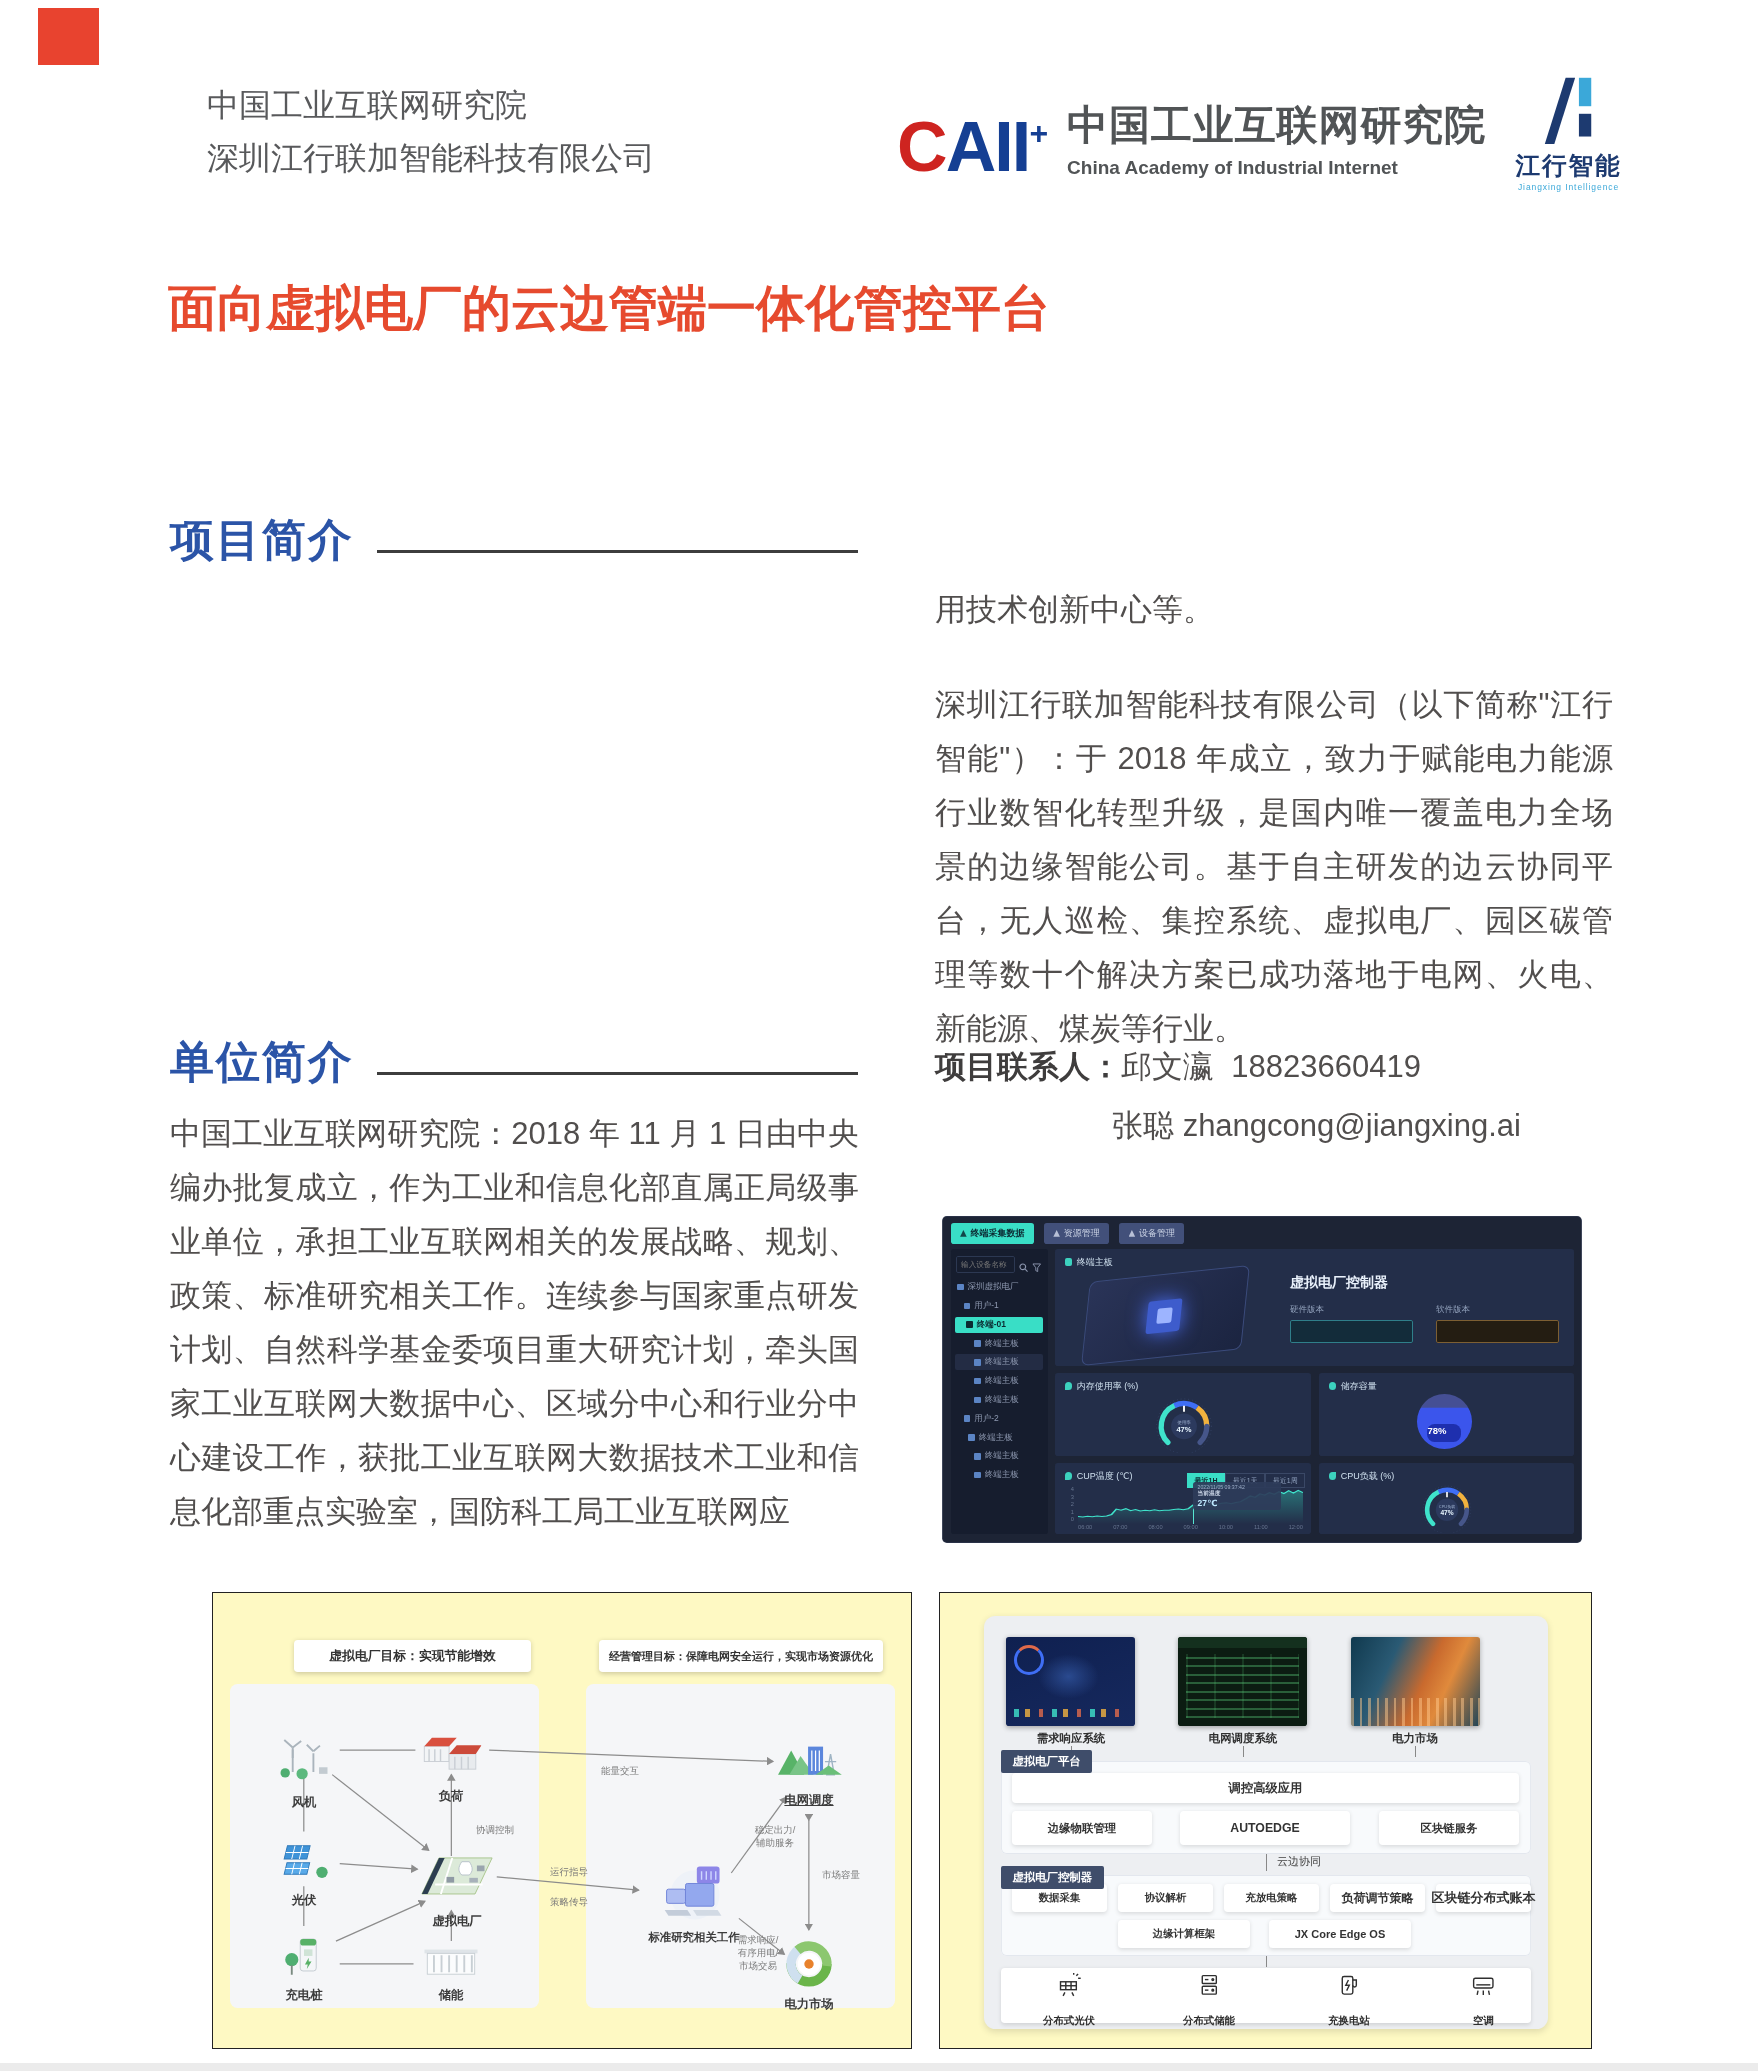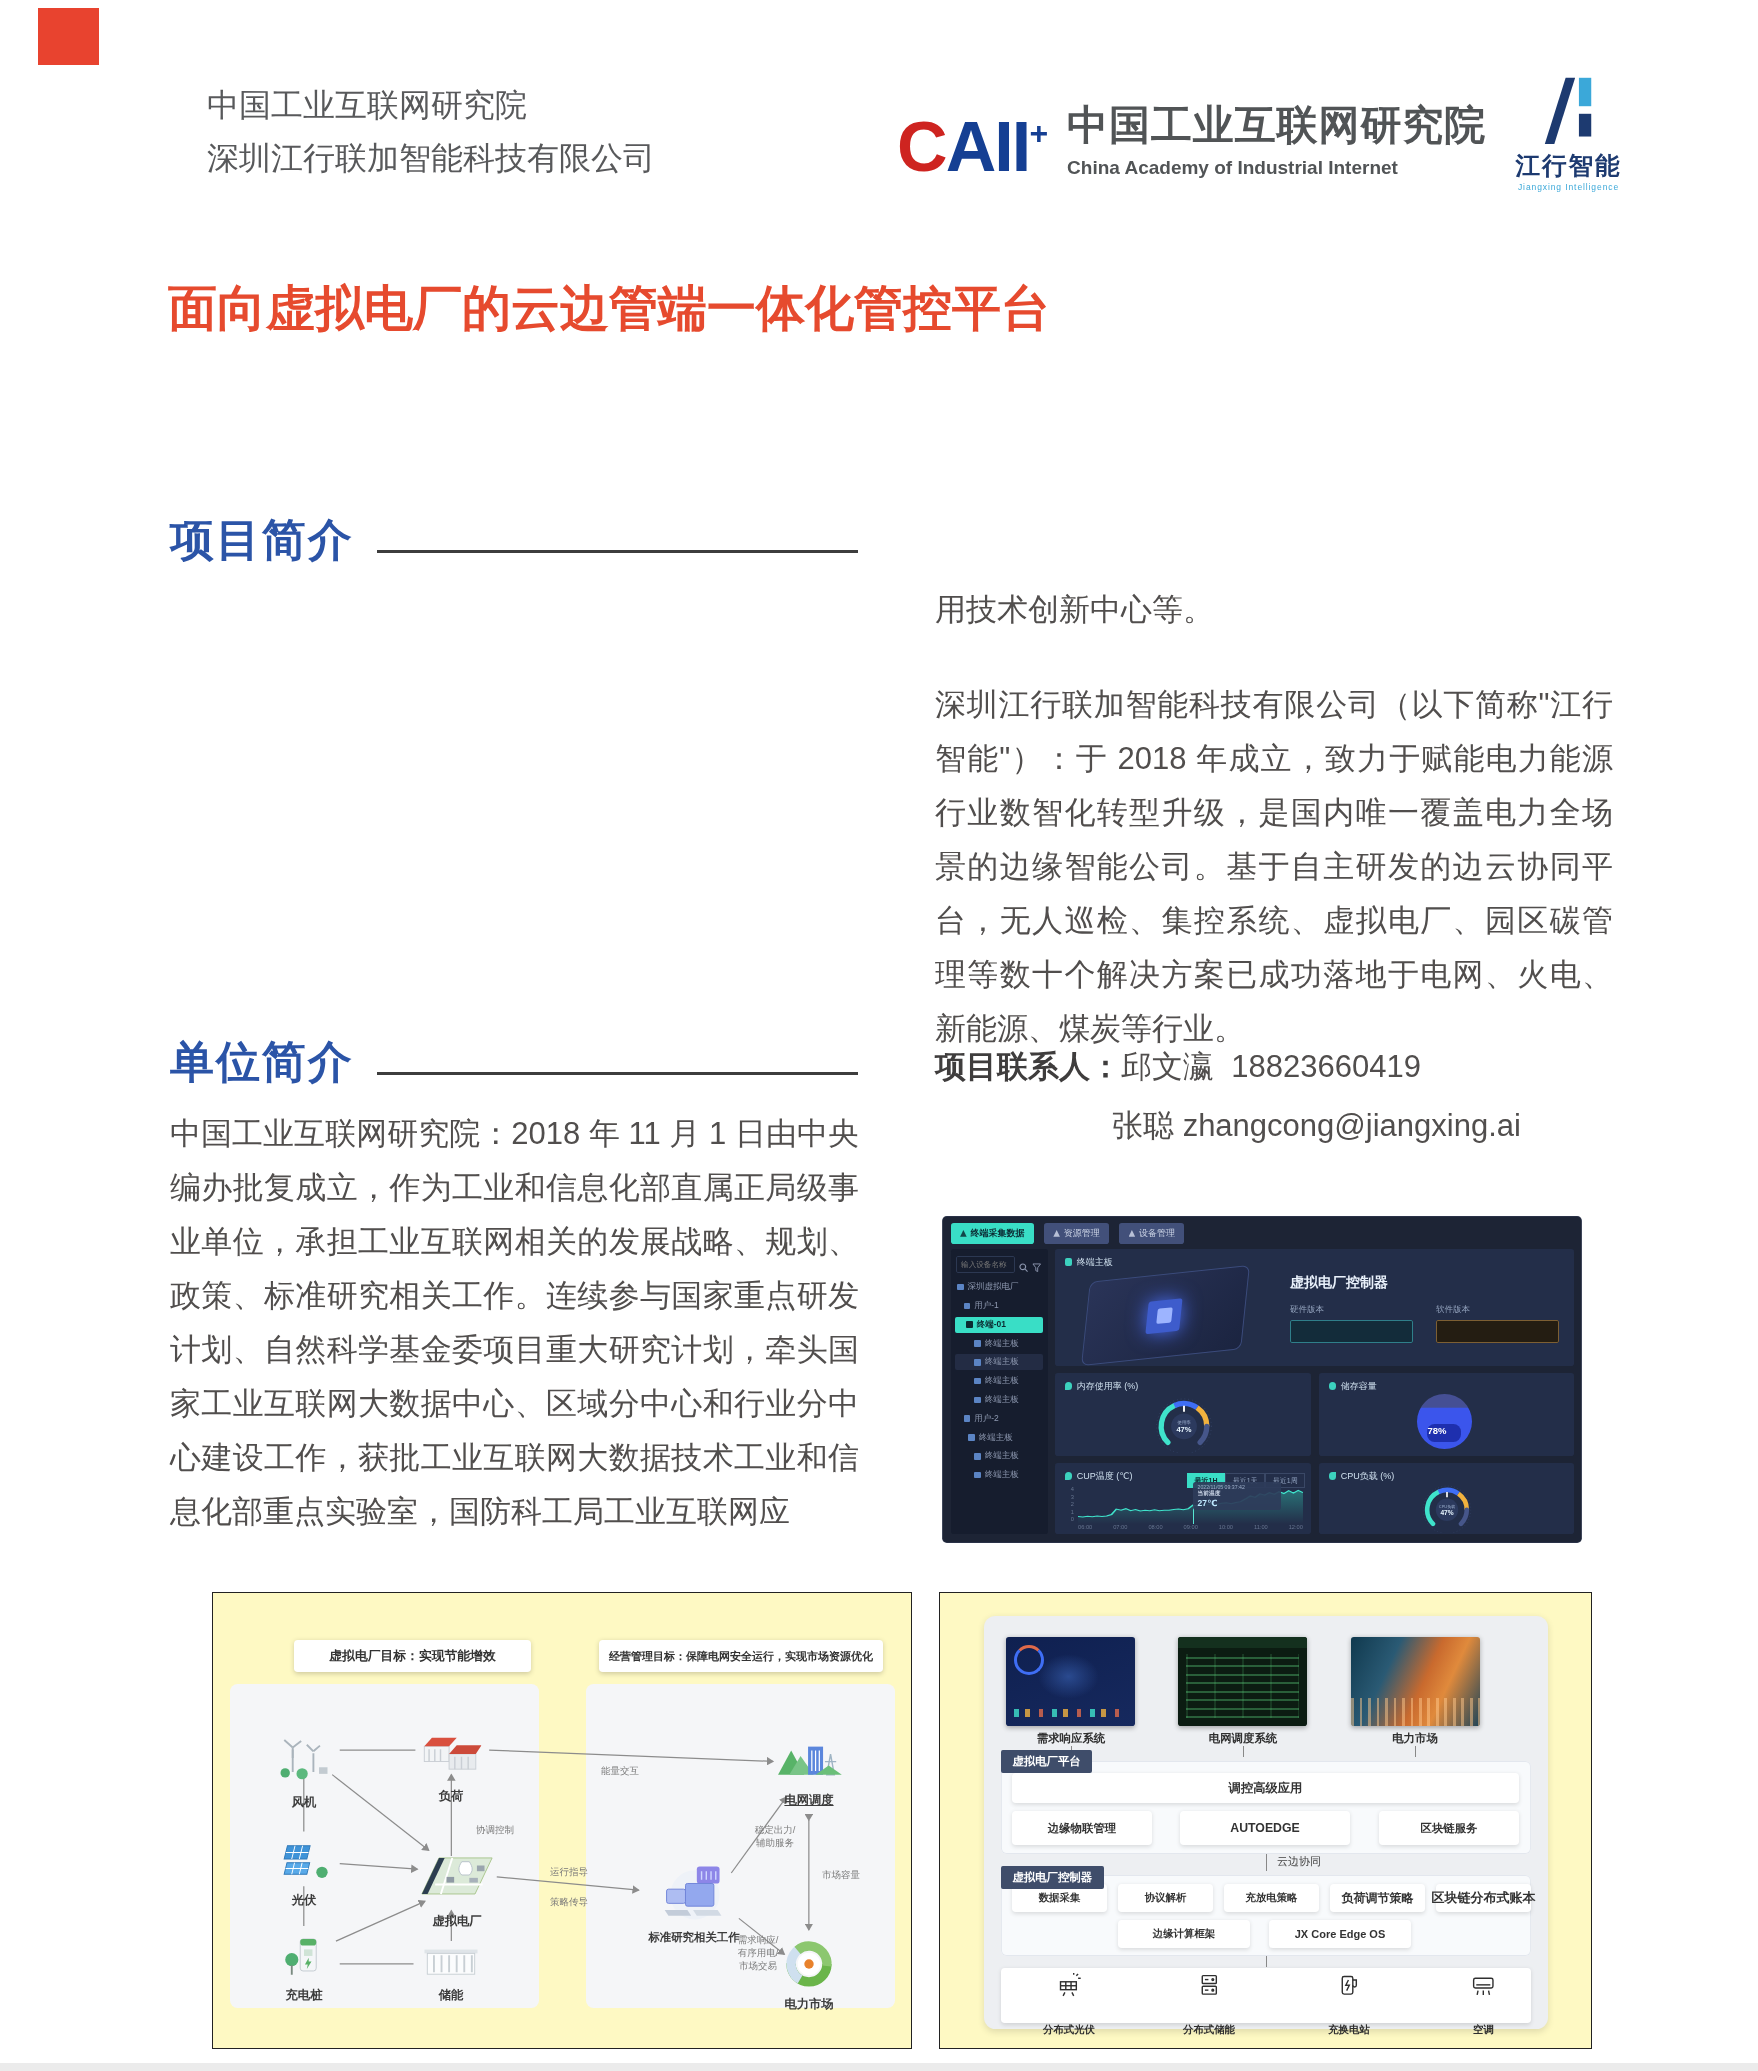--- a/index.html
+++ b/index.html
@@ -52,21 +52,21 @@
   .node-label{position:absolute;transform:translateX(-50%);font-weight:bold;font-size:12.3px;color:#3c3c3c;white-space:nowrap;}
   .edge-label{position:absolute;transform:translateX(-50%);font-size:9.5px;color:#7a7a7a;white-space:nowrap;}
   .node-ic{position:absolute;transform:translate(-50%,-50%);}
   
   .arch-wrap{position:absolute;background:#edeff2;border-radius:11.4px;box-shadow:0 2.8px 7.6px rgba(0,0,0,.12);}
   .screen{position:absolute;border-radius:2.8px;box-shadow:0 1.9px 5.7px rgba(0,0,0,.3);overflow:hidden;}
   .scr-label{position:absolute;transform:translateX(-50%);font-size:11.4px;font-weight:bold;color:#2f2f2f;white-space:nowrap;}
   .chip{position:absolute;background:#3f4d6a;color:#fff;font-weight:bold;font-size:11.4px;display:flex;align-items:center;padding:0 11.4px;height:23px;border-radius:1.9px;z-index:3;}
   .band{position:absolute;background:#f8fafc;border-radius:5.7px;box-shadow:inset 0 0 0 0.9px #e3e7ee;}
   .wbox{position:absolute;background:#fff;border-radius:3.8px;box-shadow:0 1.9px 4.7px rgba(0,0,0,.12);display:flex;align-items:center;justify-content:center;font-weight:bold;font-size:11.4px;color:#333;white-space:nowrap;}
-  .dev-label{font-size:10.4px;font-weight:bold;color:#2f2f2f;margin-top:22px;text-align:center;white-space:nowrap;}
+  .dev-label{font-size:10.4px;font-weight:bold;color:#2f2f2f;margin-top:13px;text-align:center;white-space:nowrap;}
   .vline-c{position:absolute;width:0.9px;background:#888;}
 </style>
 </head>
 <body>
 
 <div class="page">
 
   <div class="abs" style="left:38px;top:7.6px;width:61px;height:57px;background:#e8432f;"></div>
 
   <div class="abs org-lines" style="left:207px;top:79px;">

